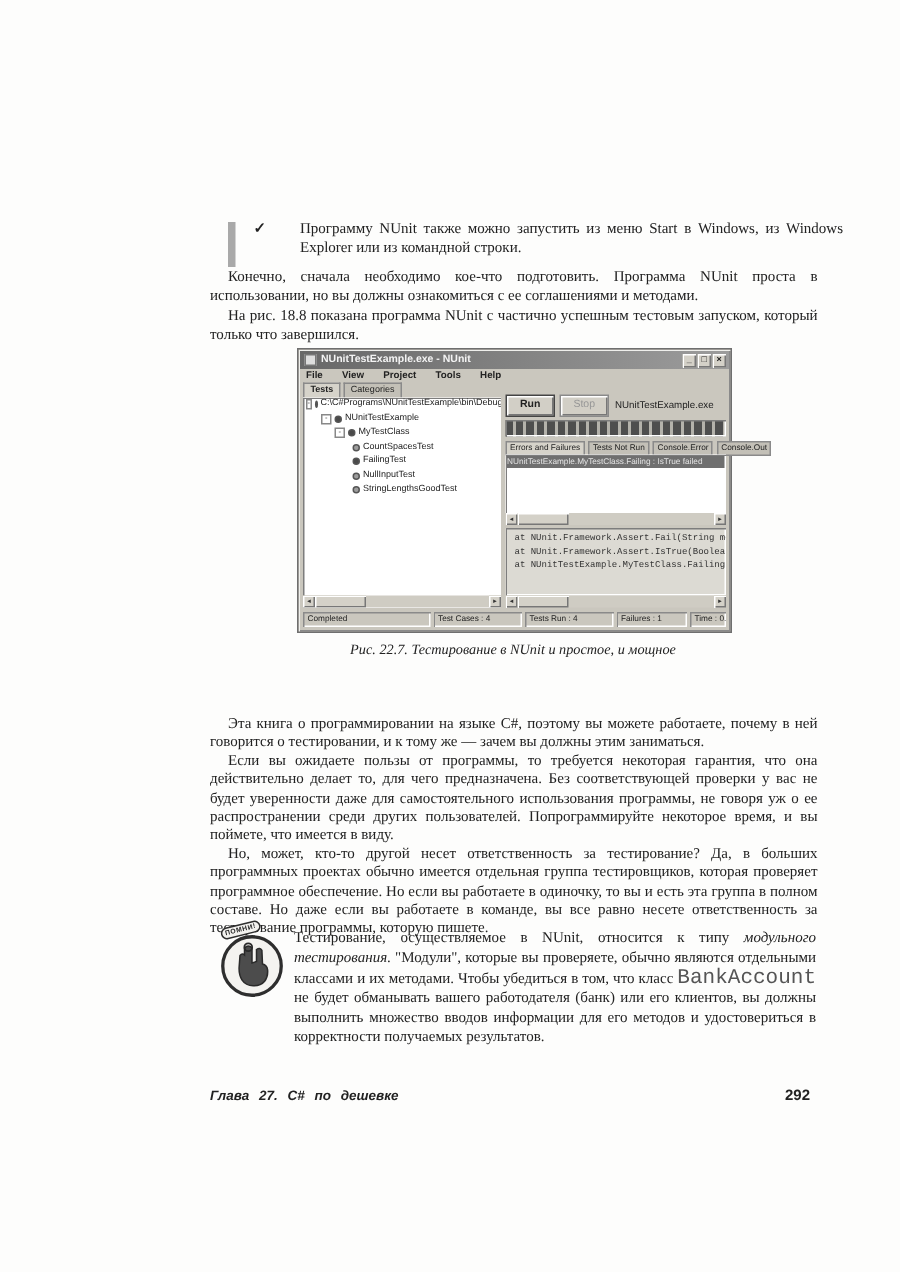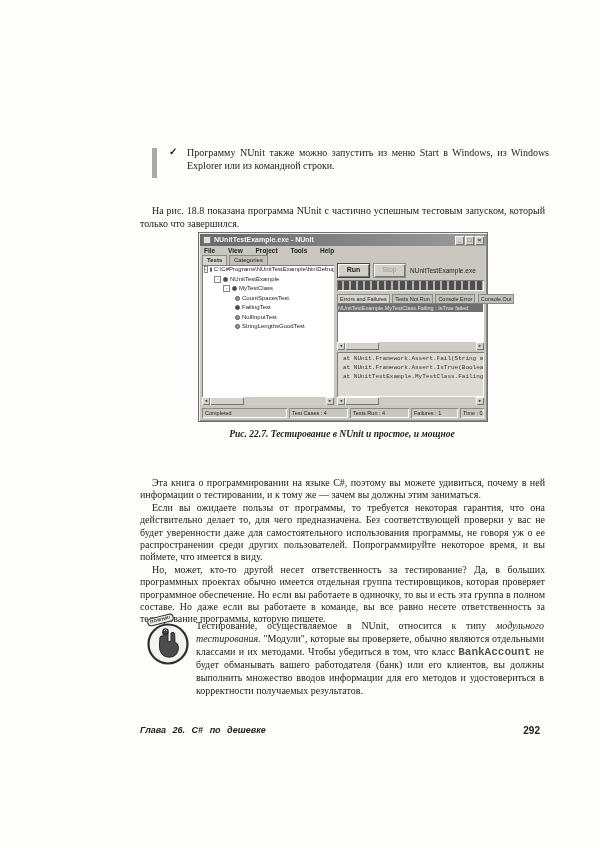--- a/index.html
+++ b/index.html
@@ -3,21 +3,21 @@
 <meta charset="utf-8">
 <style>
   html,body{margin:0;padding:0;}
   body{width:600px;height:848px;background:#ffffff;font-family:"Liberation Serif",serif;color:#222;}
   .page{position:absolute;left:0;top:0;width:600px;height:848px;background:#fdfdfc;overflow:hidden;}
 
   
   .tipwrap{position:absolute;left:152px;top:146px;width:393px;}
   .tip-bar{position:absolute;left:0;top:2px;width:5px;height:30px;background:#a9a9a9;}
   .tip-check{position:absolute;left:17px;top:0;font-size:10px;font-weight:bold;}
-  .tip-text{margin-left:35px;width:362px;font-size:10px;line-height:13px;text-align:justify;}
+  .tip-text{margin-left:48px;width:362px;font-size:10px;line-height:13px;text-align:justify;}
 
   .bodyp{position:absolute;left:140px;width:405px;font-size:10px;line-height:12.6px;text-align:justify;text-indent:12px;margin:0;}
   .p1{top:179px;} .p2{top:205px;}
 
   
   .nunit{position:absolute;left:198px;top:232px;width:288px;height:188px;background:#cac7be;
          border:1px solid #6f6f6f;box-shadow:inset 1px 1px 0 #efefec, inset -1px -1px 0 #8a8a8a;
          font-family:"Liberation Sans",sans-serif;}
   .titlebar{position:absolute;left:1px;top:1px;right:1px;height:12px;
             background:linear-gradient(90deg,#686868,#9c9c9c);color:#f4f4f4;
@@ -68,50 +68,51 @@
          box-shadow:inset 1px 1px 0 #7d7d7d, inset -1px -1px 0 #fff;overflow:hidden;
          font-family:"Liberation Mono",monospace;font-size:6px;line-height:9px;color:#333;padding-top:2px;box-sizing:border-box;}
   .trace div{white-space:nowrap;padding-left:6px;}
   .tracescroll{position:absolute;left:138px;top:164px;width:147px;}
   .statusbar{position:absolute;left:1px;right:1px;top:174px;height:12px;display:flex;gap:2px;padding:1px 2px;box-sizing:border-box;}
   .scell{box-shadow:inset 1px 1px 0 #8a8a8a, inset -1px -1px 0 #fff;font-size:5.5px;line-height:10px;
          padding-left:3px;white-space:nowrap;overflow:hidden;color:#222;}
   .sc1{width:82px;} .sc2{width:56px;} .sc3{width:56px;} .sc4{width:44px;} .sc5{flex:1;}
 
   .fig-caption{position:absolute;left:198px;top:429px;width:288px;text-align:center;
-               font-size:9.5px;font-weight:bold;font-style:italic;}
+               font-size:9.5px;font-weight:normal;font-style:italic;}
   .sec-head{position:absolute;left:140px;top:448px;margin:0;font-family:"Liberation Sans",sans-serif;
             font-size:18px;font-weight:bold;color:#1c1c1c;}
   .bodyflow{position:absolute;left:140px;top:477px;width:405px;}
   .bodyflow p{margin:0;font-size:10px;line-height:12.4px;text-align:justify;text-indent:12px;}
 
   
   .note-iconwrap{position:absolute;left:146px;top:618px;width:46px;height:50px;}
   .ribbon{position:absolute;left:1px;top:-2px;transform:rotate(-14deg);font-family:"Liberation Sans",sans-serif;
           font-size:4.5px;font-weight:bold;letter-spacing:.4px;background:#f2f1ee;border:1px solid #2e2e2e;
           border-radius:4px;padding:0 2px;line-height:6px;z-index:2;}
   .note-text{position:absolute;left:196px;top:620px;width:348px;font-size:10px;line-height:12.9px;text-align:justify;}
   .note-text .it{font-style:italic;}
-  .note-text .mono{font-family:"Liberation Mono",monospace;font-size:11px;color:#555;font-weight:bold;}
+  .note-text .mono{font-family:"Liberation Mono",monospace;font-size:14px;color:#555;}
 
   .footer{position:absolute;left:140px;top:725px;width:400px;display:flex;justify-content:space-between;
           font-family:"Liberation Sans",sans-serif;}
   .f-left{font-size:9px;font-weight:bold;font-style:italic;word-spacing:4px;}
   .f-right{font-size:10px;font-weight:bold;}
 </style>
 </head>
 <body>
 
 <div class="page">
 
   <div class="tipwrap">
     <div class="tip-bar"></div>
     <span class="tip-check">✓</span>
     <div class="tip-text">Программу NUnit также можно запустить из меню Start в Windows, из Windows Explorer или из командной строки.</div>
   </div>
+  <p class="bodyp p1">Конечно, сначала необходимо кое-что подготовить. Программа NUnit проста в использовании, но вы должны ознакомиться с ее соглашениями и методами.</p>
   <p class="bodyp p2">На рис. 18.8 показана программа NUnit с частично успешным тестовым запуском, который только что завершился.</p>
 
   <div class="nunit">
     <div class="titlebar">
       <span class="win-icon"></span>
       <span class="title-text">NUnitTestExample.exe - NUnit</span>
       <span class="win-buttons">
         <span class="wbtn">_</span>
         <span class="wbtn">□</span>
         <span class="wbtn">×</span>
@@ -207,34 +208,34 @@
       <span class="scell sc3">Tests Run : 4</span>
       <span class="scell sc4">Failures : 1</span>
       <span class="scell sc5">Time : 0.6255826</span>
     </div>
   </div>
 
   <div class="fig-caption">Рис. 22.7. Тестирование в NUnit и простое, и мощное</div>
 
 
   <div class="bodyflow">
-    <p>Эта книга о программировании на языке C#, поэтому вы можете удивиться, почему в ней информации о тестировании, и к тому же — зачем вы должны этим заниматься.</p>
+    <p>Эта книга о программировании на языке C#, поэтому вы можете работаете, почему в ней говорится о тестировании, и к тому же — зачем вы должны этим заниматься.</p>
     <p>Если вы ожидаете пользы от программы, то требуется некоторая гарантия, что она действительно делает то, для чего предназначена. Без соответствующей проверки у вас не будет уверенности даже для самостоятельного использования программы, не говоря уж о ее распространении среди других пользователей. Попрограммируйте некоторое время, и вы поймете, что имеется в виду.</p>
     <p>Но, может, кто-то другой несет ответственность за тестирование? Да, в больших программных проектах обычно имеется отдельная группа тестировщиков, которая проверяет программное обеспечение. Но если вы работаете в одиночку, то вы и есть эта группа в полном составе. Но даже если вы работаете в команде, вы все равно несете ответственность за тестирование программы, которую пишете.</p>
   </div>
 
   <div class="note-iconwrap">
     <div class="ribbon">ПОМНИ!</div>
     <svg width="44" height="48" viewBox="0 0 44 48">
       <circle cx="22" cy="26" r="19.5" fill="#f4f3f0" stroke="#2e2e2e" stroke-width="2.2"></circle>
       <path d="M17 14 q2.6 -2.6 5 0 l0 10 l3 -1 l0 -8 q2.4 -1.6 3.6 0.6 l0.4 9 q3 0.6 3.4 4 q0.4 4.4 -2 7.6 q-2.6 3.2 -7.6 3 q-5 -0.2 -7.4 -3.8 q-2.2 -3.4 -2 -8.4 l0.6 -8 q1.6 -1.8 3 -0.4 z" fill="#4c4c4c" stroke="#2a2a2a" stroke-width="1"></path>
       <circle cx="19.5" cy="13.5" r="2.6" fill="none" stroke="#2a2a2a" stroke-width="1.2"></circle>
     </svg>
   </div>
   <div class="note-text">
     <span>Тестирование, осуществляемое в NUnit, относится к типу </span><span class="it">модульного тестирования</span><span>. "Модули", которые вы проверяете, обычно являются отдельными классами и их методами. Чтобы убедиться в том, что класс </span><span class="mono">BankAccount</span><span> не будет обманывать вашего работодателя (банк) или его клиентов, вы должны выполнить множество вводов информации для его методов и удостовериться в корректности получаемых результатов.</span>
   </div>
 
   <div class="footer">
-    <span class="f-left">Глава 26. C# по дешевке</span>
+    <span class="f-left">Глава 27. C# по дешевке</span>
     <span class="f-right">292</span>
   </div>
 </div>
 
 </body></html>

